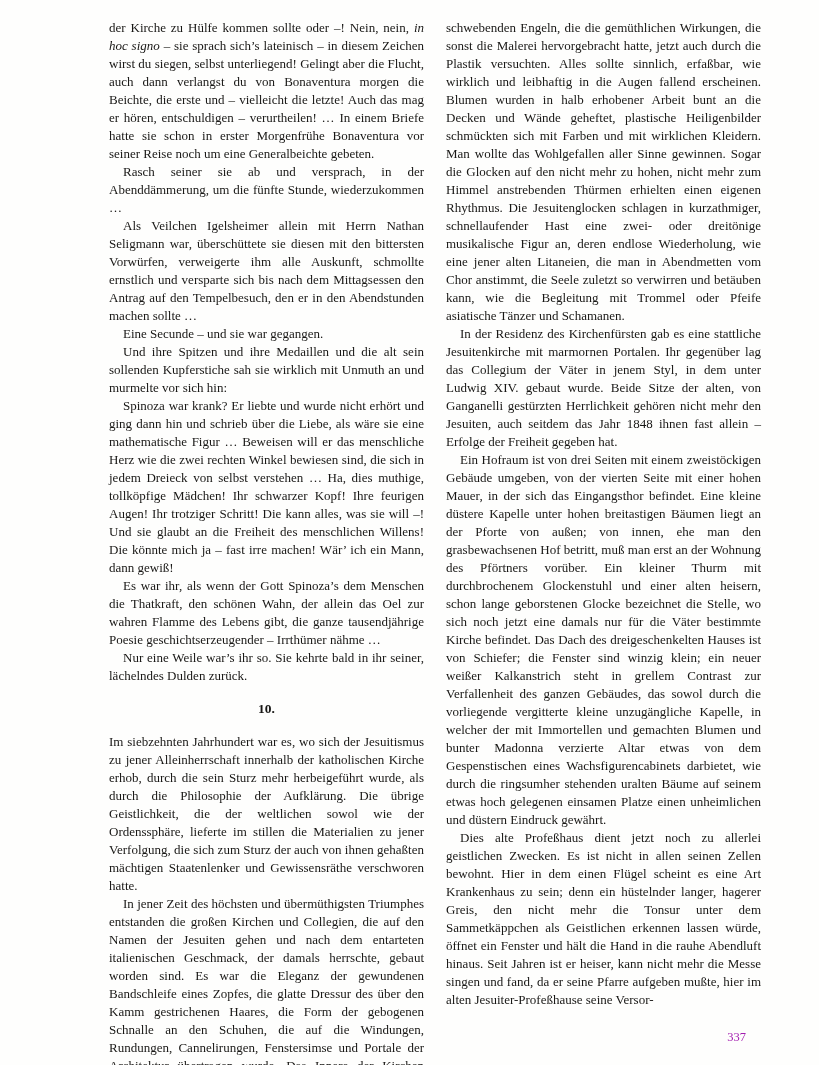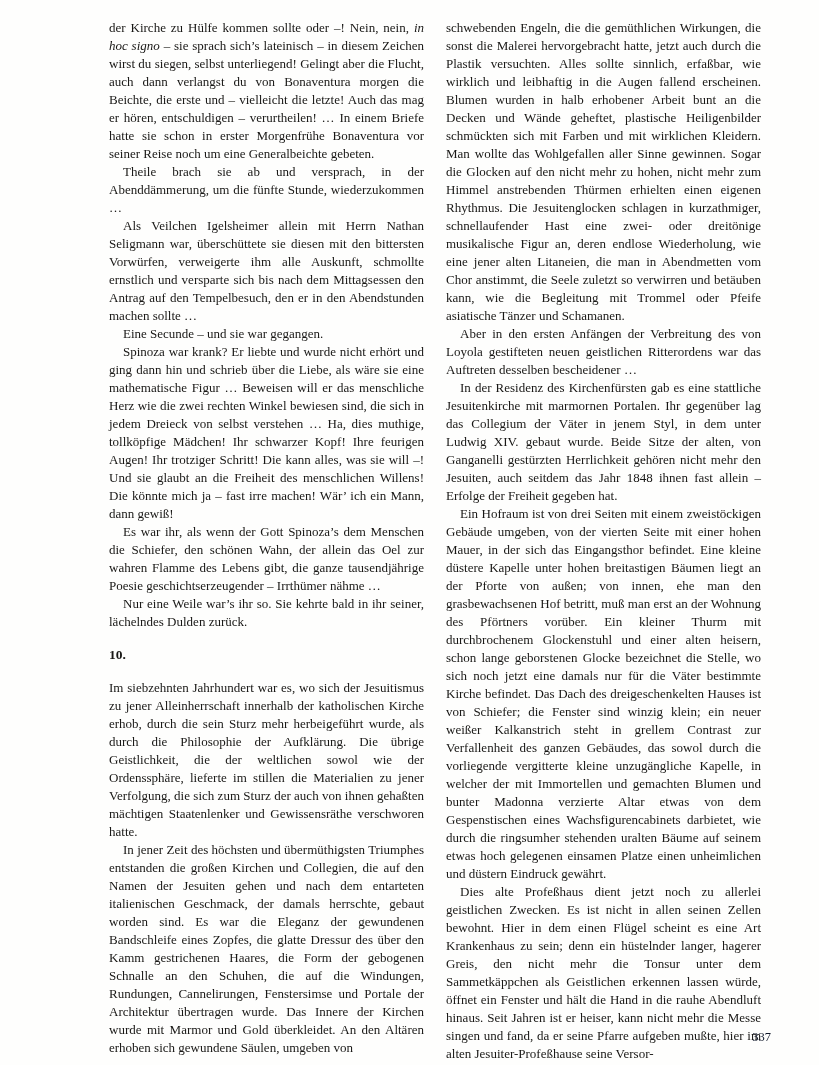--- a/index.html
+++ b/index.html
@@ -38,56 +38,56 @@
     padding: 0;
     text-indent: 0;
   }
   .para.indent {
     text-indent: 14px;
   }
   .latin {
     font-style: italic;
   }
   .section-heading {
-    text-align: left;
+    text-align: center;
     font-weight: bold;
     font-size: 13.5px;
     margin: 15px 0 15px 0;
     text-indent: 0;
   }
   .page-number {
     position: absolute;
-    right: 48px;
+    right: 73px;
     bottom: 20px;
     font-size: 12.5px;
-    color: #0f172a;
+    color: #a21caf;
   }
 </style>
 </head>
 <body>
 
 <div class="page">
   <div class="text-block">
 
     <div class="column" lang="de">
       <p class="para"><span>der Kirche zu Hülfe kommen sollte oder –! Nein, nein, </span><span class="latin">in hoc signo</span><span> – sie sprach sich’s lateinisch – in diesem Zeichen wirst du siegen, selbst unterliegend! Gelingt aber die Flucht, auch dann verlangst du von Bonaventura morgen die Beichte, die erste und – vielleicht die letzte! Auch das mag er hören, entschuldigen – verurtheilen! … In einem Briefe hatte sie schon in erster Morgenfrühe Bonaventura vor seiner Reise noch um eine Generalbeichte gebeten.</span></p>
-      <p class="para indent">Theile brach sie ab und versprach, in der Abenddämmerung, um die fünfte Stunde, wiederzukommen …</p>
+      <p class="para indent">Rasch seiner sie ab und versprach, in der Abenddämmerung, um die fünfte Stunde, wiederzukommen …</p>
       <p class="para indent">Als Veilchen Igelsheimer allein mit Herrn Nathan Seligmann war, überschüttete sie diesen mit den bittersten Vorwürfen, verweigerte ihm alle Auskunft, schmollte ernstlich und versparte sich bis nach dem Mittagsessen den Antrag auf den Tempelbesuch, den er in den Abendstunden machen sollte …</p>
       <p class="para indent">Eine Secunde – und sie war gegangen.</p>
+      <p class="para indent">Und ihre Spitzen und ihre Medaillen und die alt sein sollenden Kupferstiche sah sie wirklich mit Unmuth an und murmelte vor sich hin:</p>
       <p class="para indent">Spinoza war krank? Er liebte und wurde nicht erhört und ging dann hin und schrieb über die Liebe, als wäre sie eine mathematische Figur … Beweisen will er das menschliche Herz wie die zwei rechten Winkel bewiesen sind, die sich in jedem Dreieck von selbst verstehen … Ha, dies muthige, tollköpfige Mädchen! Ihr schwarzer Kopf! Ihre feurigen Augen! Ihr trotziger Schritt! Die kann alles, was sie will –! Und sie glaubt an die Freiheit des menschlichen Willens! Die könnte mich ja – fast irre machen! Wär’ ich ein Mann, dann gewiß!</p>
-      <p class="para indent">Es war ihr, als wenn der Gott Spinoza’s dem Menschen die Schiefer, den schönen Wahn, der allein das Oel zur wahren Flamme des Lebens gibt, die ganze tausendjährige Poesie geschichtserzeugender – Irrthümer nähme …</p>
+      <p class="para indent">Es war ihr, als wenn der Gott Spinoza’s dem Menschen die Thatkraft, den schönen Wahn, der allein das Oel zur wahren Flamme des Lebens gibt, die ganze tausendjährige Poesie geschichtserzeugender – Irrthümer nähme …</p>
       <p class="para indent">Nur eine Weile war’s ihr so. Sie kehrte bald in ihr seiner, lächelndes Dulden zurück.</p>
       <div class="section-heading">10.</div>
       <p class="para">Im siebzehnten Jahrhundert war es, wo sich der Jesuitismus zu jener Alleinherrschaft innerhalb der katholischen Kirche erhob, durch die sein Sturz mehr herbeigeführt wurde, als durch die Philosophie der Aufklärung. Die übrige Geistlichkeit, die der weltlichen sowol wie der Ordenssphäre, lieferte im stillen die Materialien zu jener Verfolgung, die sich zum Sturz der auch von ihnen gehaßten mächtigen Staatenlenker und Gewissensräthe verschworen hatte.</p>
       <p class="para indent">In jener Zeit des höchsten und übermüthigsten Triumphes entstanden die großen Kirchen und Collegien, die auf den Namen der Jesuiten gehen und nach dem entarteten italienischen Geschmack, der damals herrschte, gebaut worden sind. Es war die Eleganz der gewundenen Bandschleife eines Zopfes, die glatte Dressur des über den Kamm gestrichenen Haares, die Form der gebogenen Schnalle an den Schuhen, die auf die Windungen, Rundungen, Cannelirungen, Fenstersimse und Portale der Architektur übertragen wurde. Das Innere der Kirchen wurde mit Marmor und Gold überkleidet. An den Altären erhoben sich gewundene Säulen, umgeben von</p>
     </div>
 
     <div class="column" lang="de">
       <p class="para">schwebenden Engeln, die die gemüthlichen Wirkungen, die sonst die Malerei hervorgebracht hatte, jetzt auch durch die Plastik versuchten. Alles sollte sinnlich, erfaßbar, wie wirklich und leibhaftig in die Augen fallend erscheinen. Blumen wurden in halb erhobener Arbeit bunt an die Decken und Wände geheftet, plastische Heiligenbilder schmückten sich mit Farben und mit wirklichen Kleidern. Man wollte das Wohlgefallen aller Sinne gewinnen. Sogar die Glocken auf den nicht mehr zu hohen, nicht mehr zum Himmel anstrebenden Thürmen erhielten einen eigenen Rhythmus. Die Jesuitenglocken schlagen in kurzathmiger, schnellaufender Hast eine zwei- oder dreitönige musikalische Figur an, deren endlose Wiederholung, wie eine jener alten Litaneien, die man in Abendmetten vom Chor anstimmt, die Seele zuletzt so verwirren und betäuben kann, wie die Begleitung mit Trommel oder Pfeife asiatische Tänzer und Schamanen.</p>
-      <p class="para indent">Aber in den ersten Anfängen der Verbreitung des von Loyola gestifteten neuen geistlichen Ritterordens war das Auftreten desselben bescheidener …</p>
       <p class="para indent">In der Residenz des Kirchenfürsten gab es eine stattliche Jesuitenkirche mit marmornen Portalen. Ihr gegenüber lag das Collegium der Väter in jenem Styl, in dem unter Ludwig XIV. gebaut wurde. Beide Sitze der alten, von Ganganelli gestürzten Herrlichkeit gehören nicht mehr den Jesuiten, auch seitdem das Jahr 1848 ihnen fast allein – Erfolge der Freiheit gegeben hat.</p>
       <p class="para indent">Ein Hofraum ist von drei Seiten mit einem zweistöckigen Gebäude umgeben, von der vierten Seite mit einer hohen Mauer, in der sich das Eingangsthor befindet. Eine kleine düstere Kapelle unter hohen breitastigen Bäumen liegt an der Pforte von außen; von innen, ehe man den grasbewachsenen Hof betritt, muß man erst an der Wohnung des Pförtners vorüber. Ein kleiner Thurm mit durchbrochenem Glockenstuhl und einer alten heisern, schon lange geborstenen Glocke bezeichnet die Stelle, wo sich noch jetzt eine damals nur für die Väter bestimmte Kirche befindet. Das Dach des dreigeschenkelten Hauses ist von Schiefer; die Fenster sind winzig klein; ein neuer weißer Kalkanstrich steht in grellem Contrast zur Verfallenheit des ganzen Gebäudes, das sowol durch die vorliegende vergitterte kleine unzugängliche Kapelle, in welcher der mit Immortellen und gemachten Blumen und bunter Madonna verzierte Altar etwas von dem Gespenstischen eines Wachsfigurencabinets darbietet, wie durch die ringsumher stehenden uralten Bäume auf seinem etwas hoch gelegenen einsamen Platze einen unheimlichen und düstern Eindruck gewährt.</p>
       <p class="para indent">Dies alte Profeßhaus dient jetzt noch zu allerlei geistlichen Zwecken. Es ist nicht in allen seinen Zellen bewohnt. Hier in dem einen Flügel scheint es eine Art Krankenhaus zu sein; denn ein hüstelnder langer, hagerer Greis, den nicht mehr die Tonsur unter dem Sammetkäppchen als Geistlichen erkennen lassen würde, öffnet ein Fenster und hält die Hand in die rauhe Abendluft hinaus. Seit Jahren ist er heiser, kann nicht mehr die Messe singen und fand, da er seine Pfarre aufgeben mußte, hier im alten Jesuiter-Profeßhause seine Versor-</p>
     </div>
 
   </div>
 
   <div class="page-number">337</div>
 </div>
 

